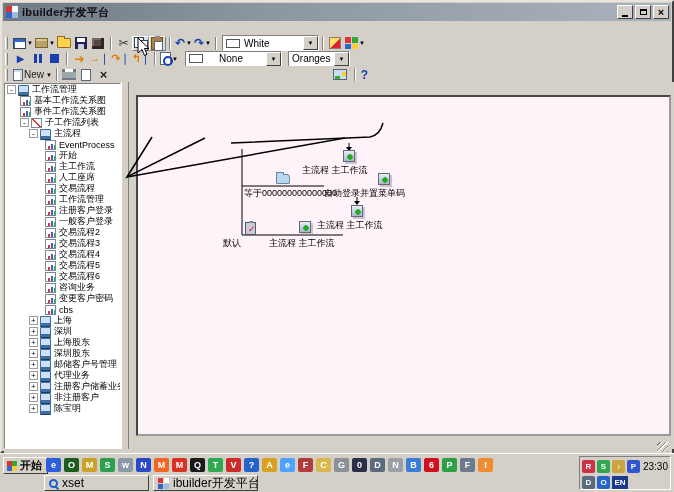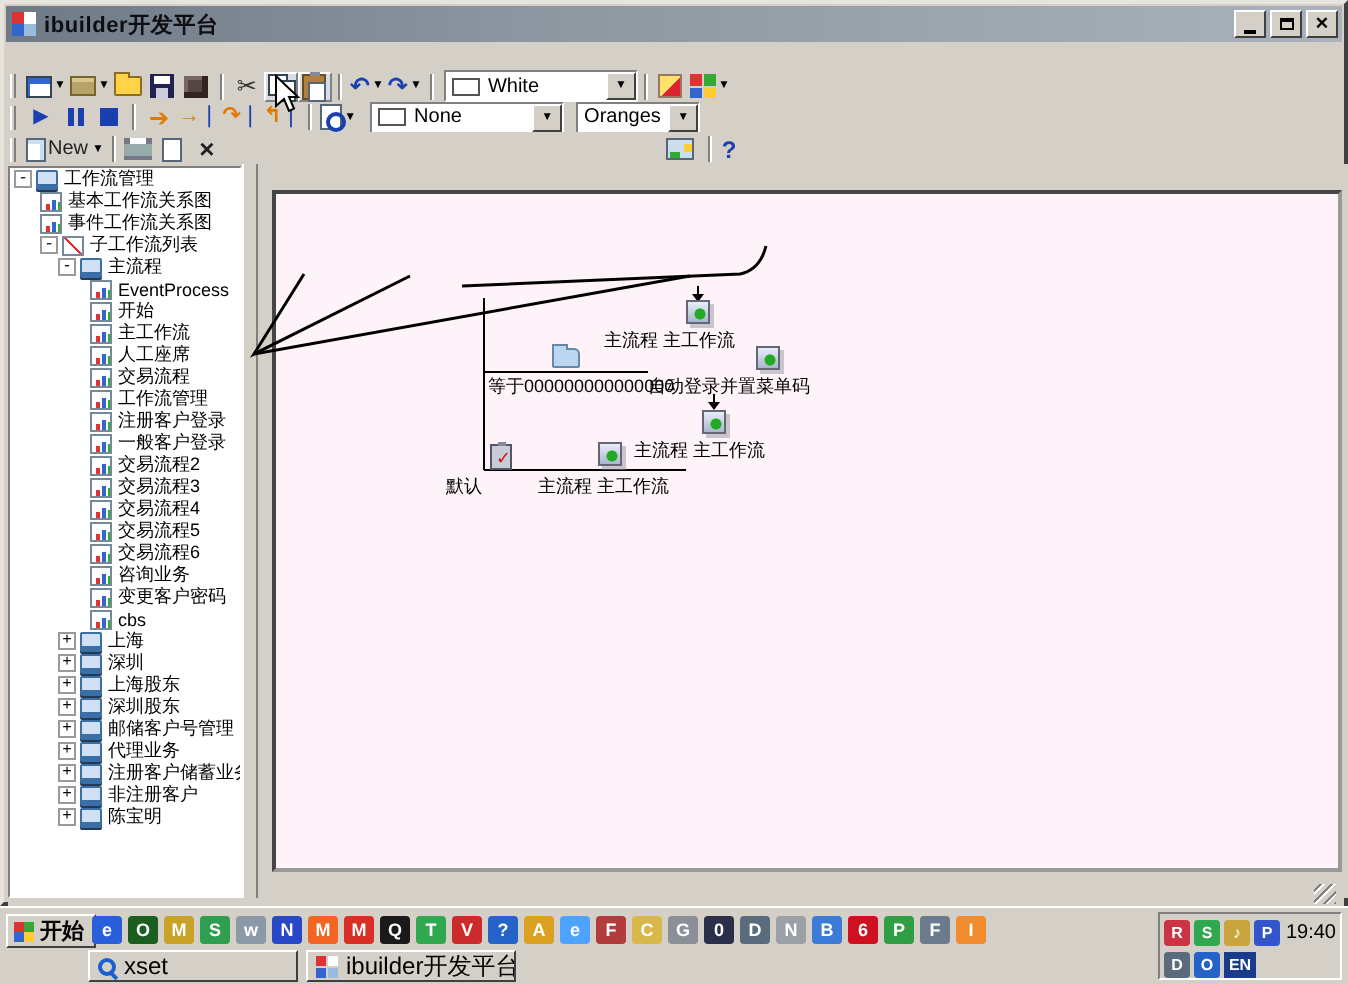--- a/index.html
+++ b/index.html
@@ -257,21 +257,21 @@
           <span class="ic i-step">↷<b>❘</b></span>
         </span>
       <span class="tbtn">
           <span class="ic i-step">↰<b>❘</b></span>
         </span>
       <span class="sep"></span>
       <span class="tbtn">
           <span class="ic i-zoomdoc"></span>
           <span class="darr">▼</span>
         </span>
-      <span class="combo" style="width:97px;margin-left:6px;">
+      <span class="combo" style="width:97px;margin-left:6px;gap:12px;">
         <span class="swatch"></span>
         <span>None</span>
         <span class="cbtn">▼</span>
       </span>
       <span class="combo" style="width:62px;margin-left:6px;">
         <span>Oranges</span>
         <span class="cbtn">▼</span>
       </span>
     </div>
 
@@ -520,21 +520,21 @@
         <span class="apico-s"></span>
         <span>ibuilder开发平台</span>
       </div>
     </div>
     <div id="tray">
       <div class="trow1">
         <b class="tri" style="background: rgb(204, 51, 68);">R</b>
         <b class="tri" style="background: rgb(47, 168, 79);">S</b>
         <b class="tri" style="background: rgb(202, 165, 61);">♪</b>
         <b class="tri" style="background: rgb(51, 85, 204);">P</b>
-        <span id="time">19:40</span>
+        <span id="time">23:30</span>
       </div>
       <div class="trow2">
         <b class="tri" style="background: rgb(90, 107, 125);">D</b>
         <b class="tri" style="background: rgb(37, 99, 201);">O</b>
         <span id="lang">EN</span>
       </div>
     </div>
   </div>
 
 </div>

